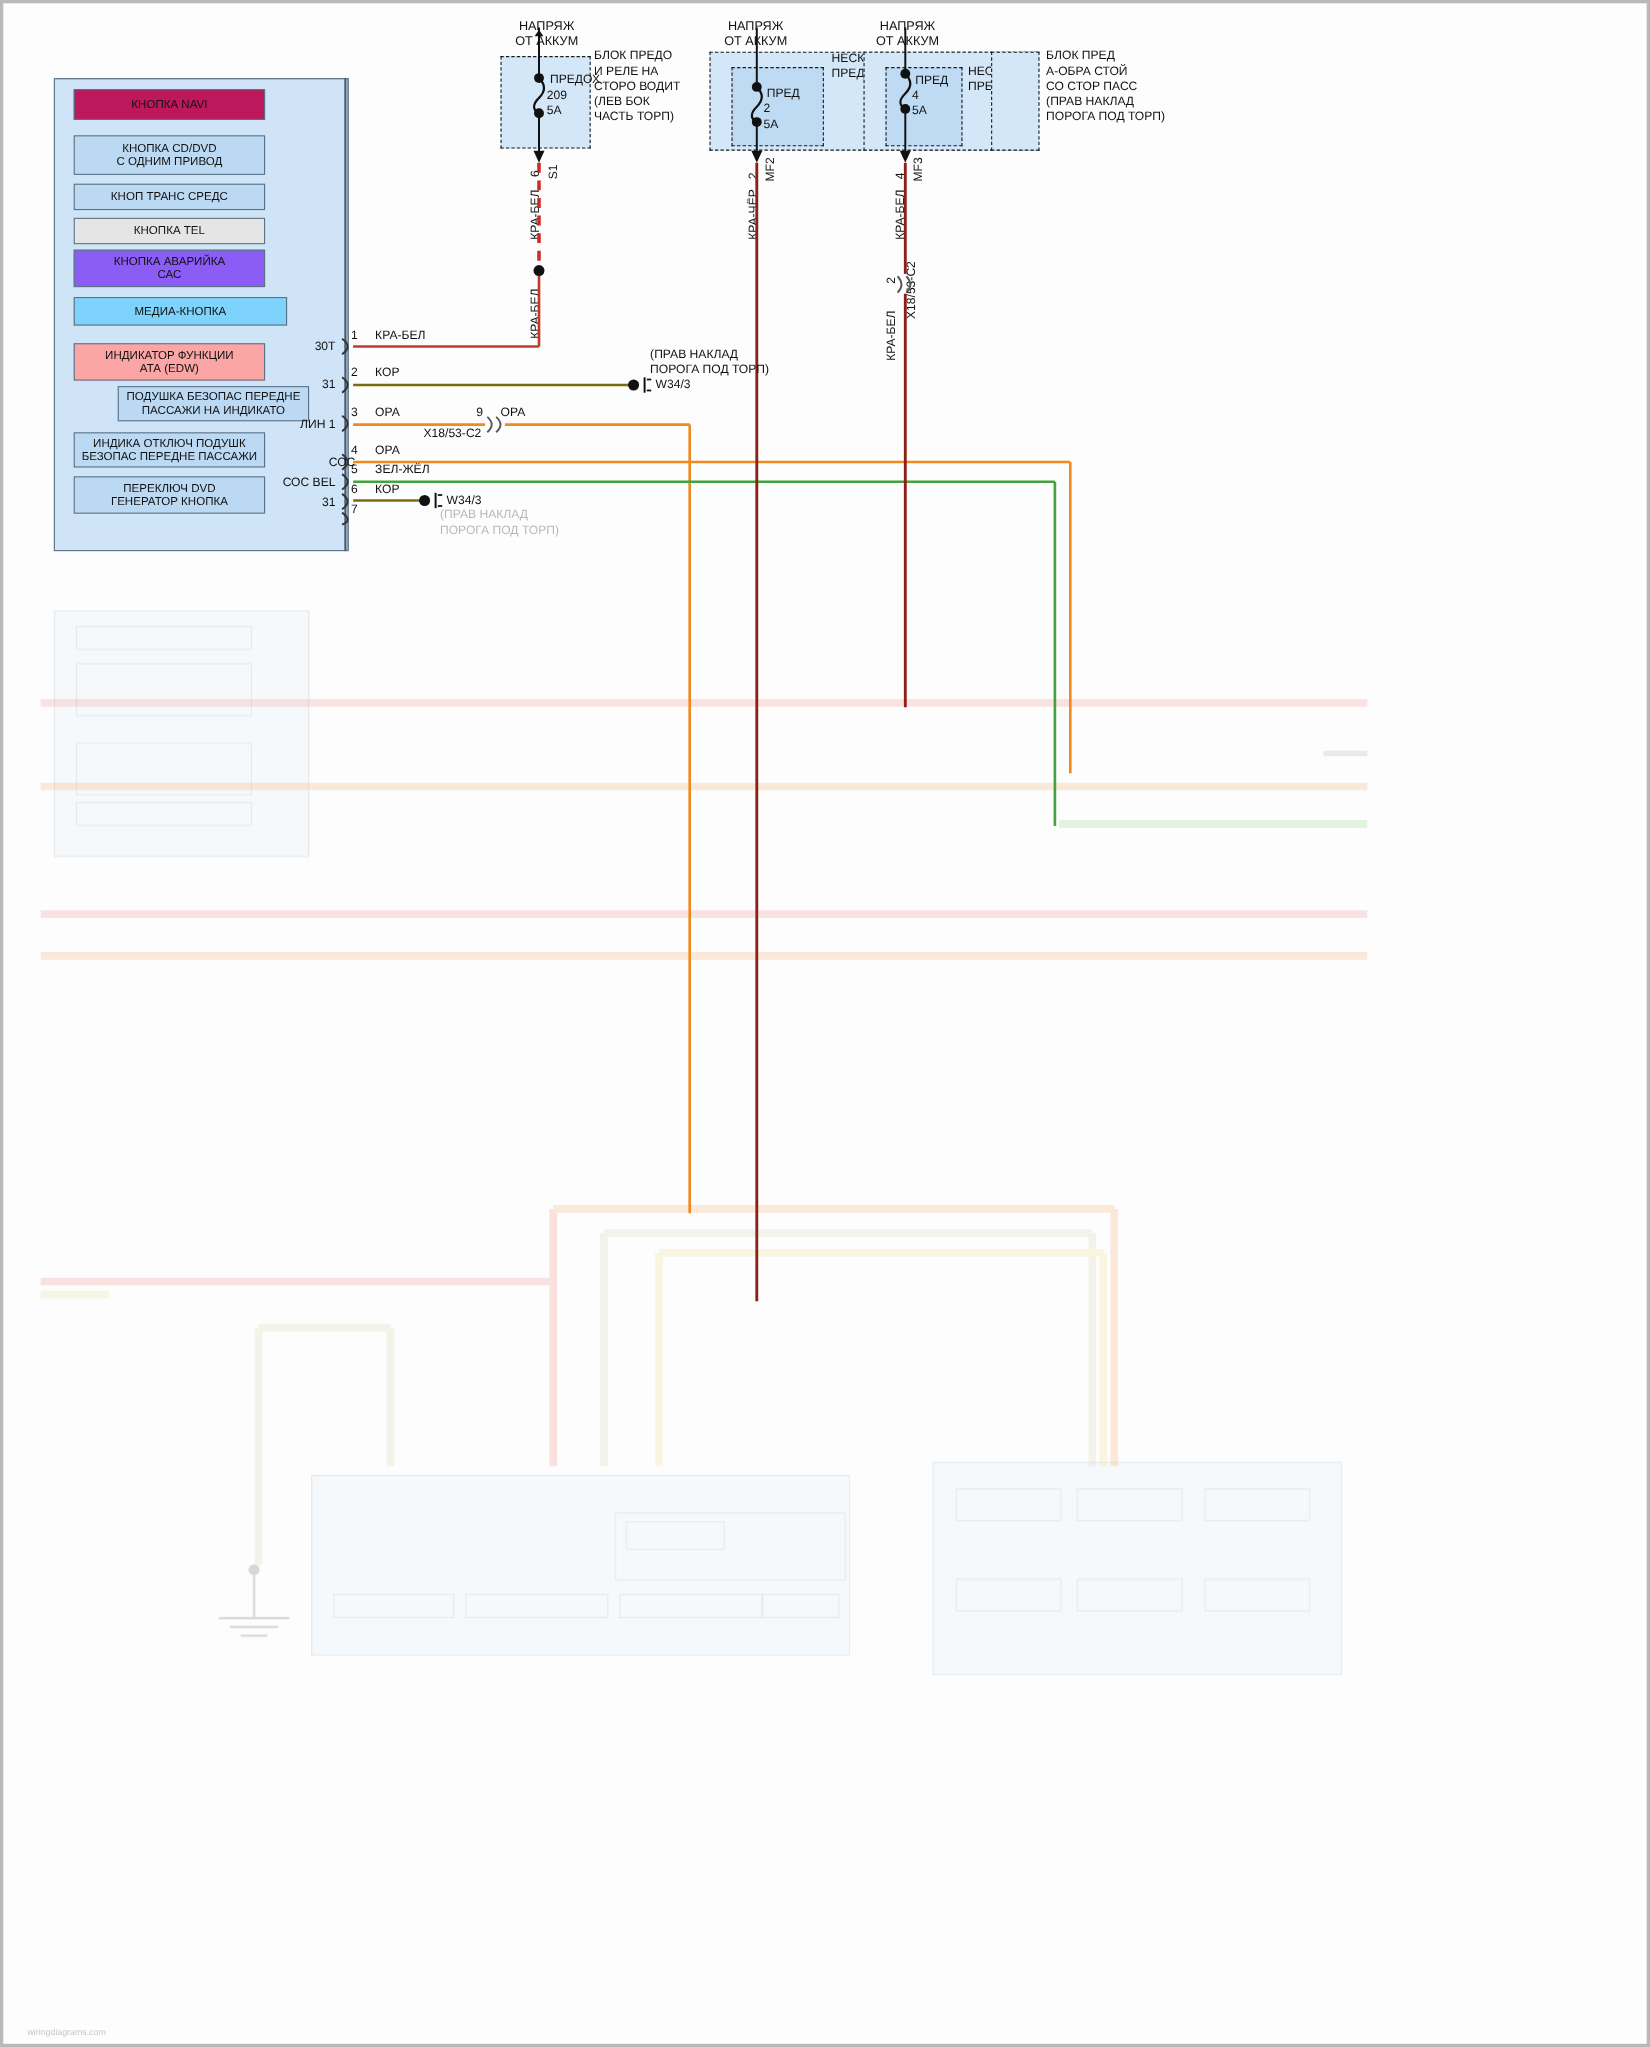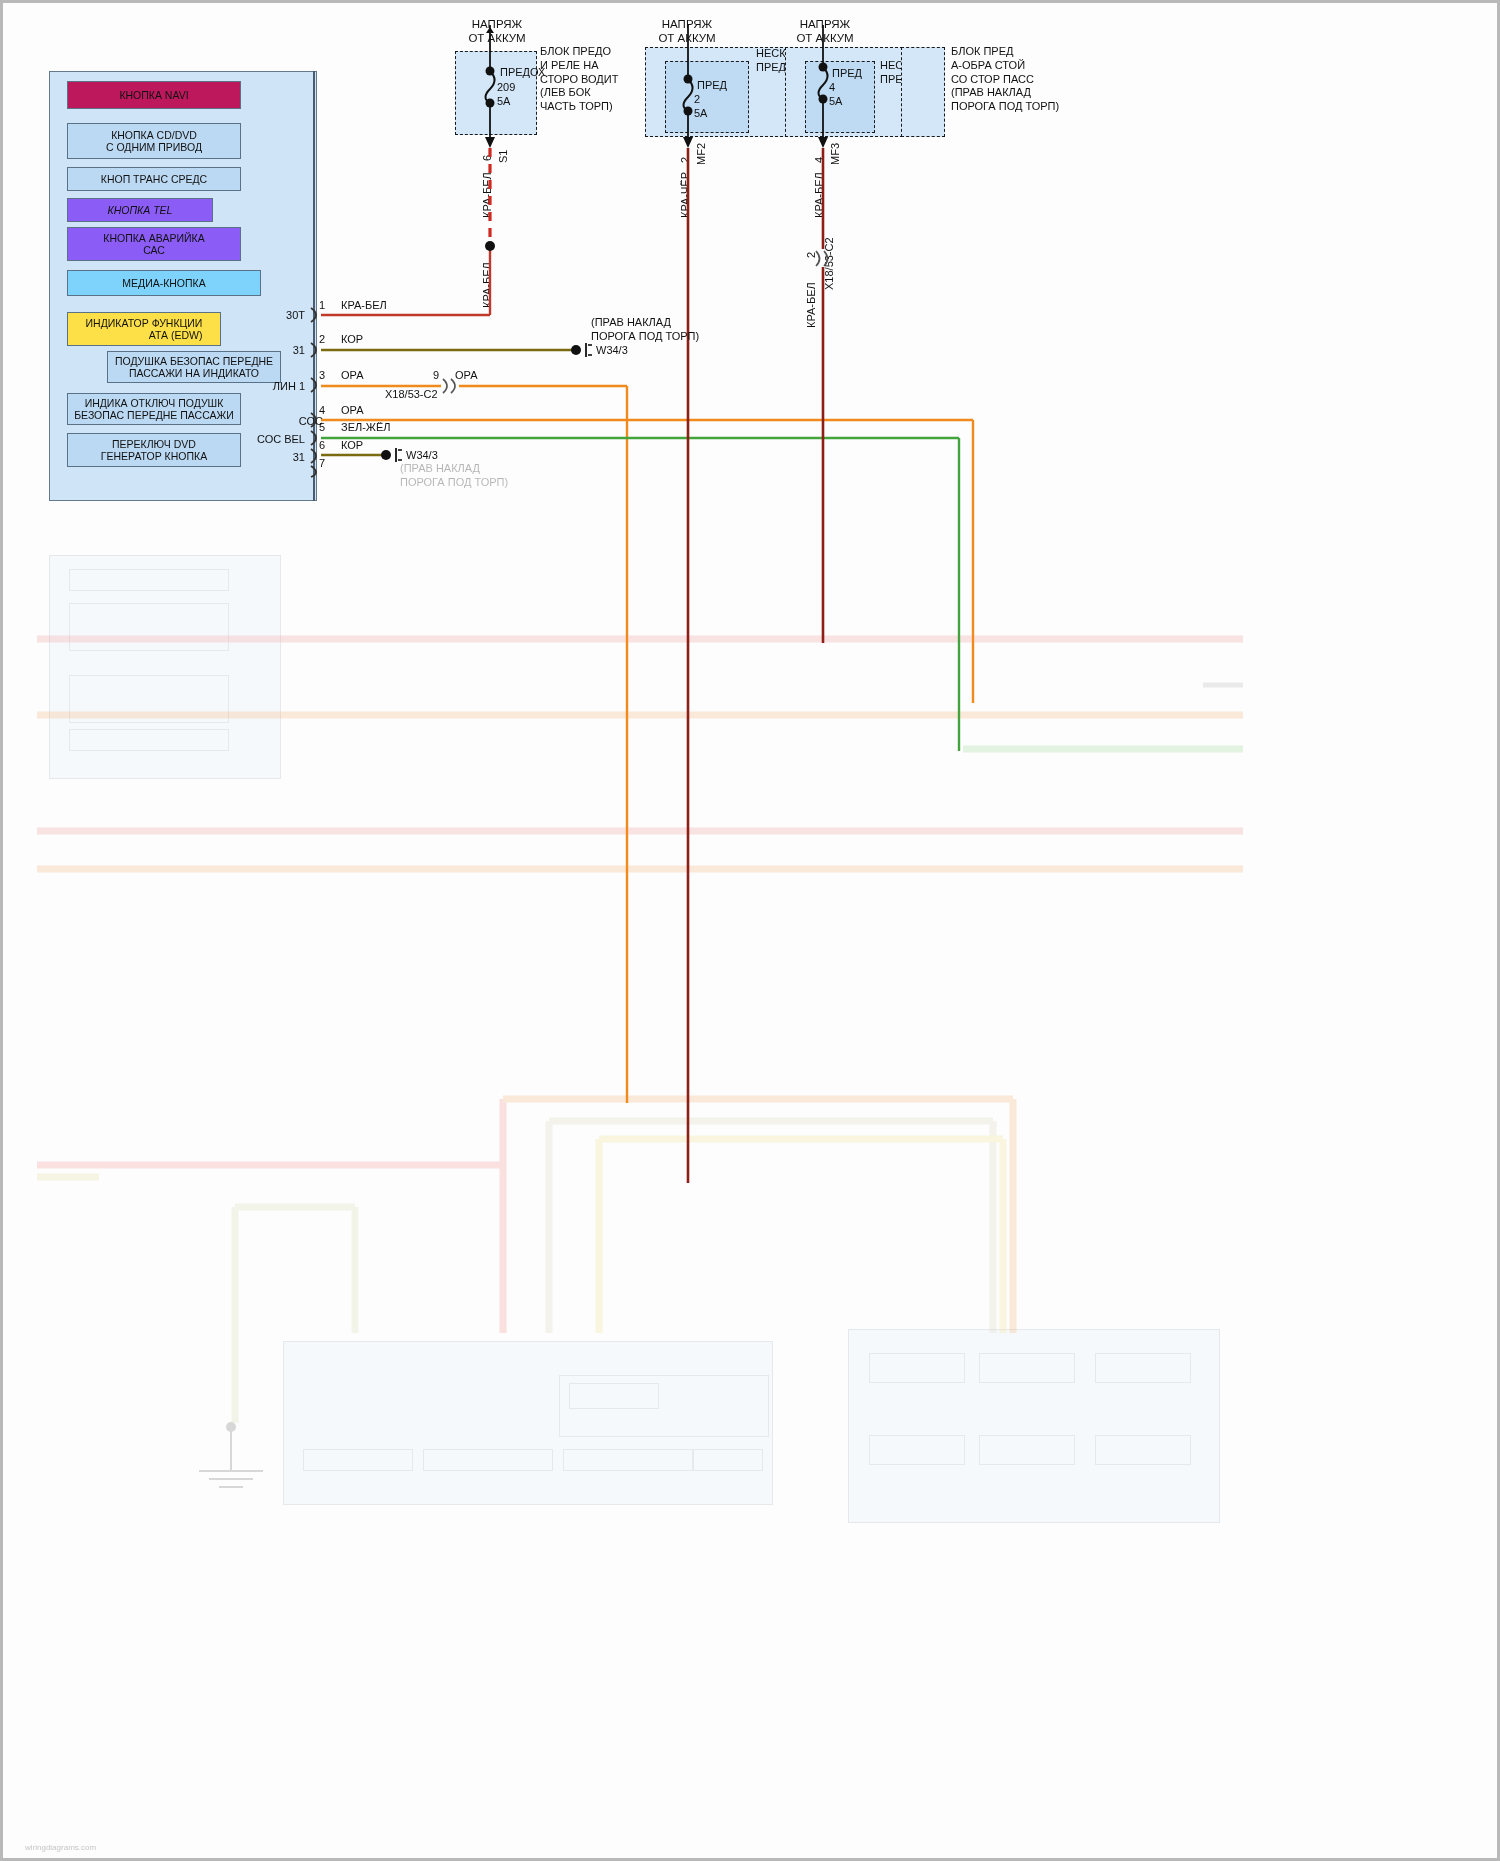--- a/index.html
+++ b/index.html
@@ -135,30 +135,30 @@
   <div id="btns">
       <div class="btn" style="position: absolute; left: 64px; top: 78px; height: 28px; width: 174px; background: #be185d; border: 1.5px solid rgb(90, 114, 135); display: flex; align-items: center; justify-content: center; text-align: center; line-height: 1.15; font-size: 10.5px; color: rgb(17, 17, 17);">
         <span>КНОПКА NAVI</span>
       </div>
       <div class="btn" style="position: absolute; left: 64px; top: 120px; height: 36px; width: 174px; background: rgb(188, 217, 243); border: 1.5px solid rgb(90, 114, 135); display: flex; align-items: center; justify-content: center; text-align: center; line-height: 1.15; font-size: 10.5px; color: rgb(17, 17, 17);">
         <span>КНОПКА CD/DVD<br>С ОДНИМ ПРИВОД</span>
       </div>
       <div class="btn" style="position: absolute; left: 64px; top: 164px; height: 24px; width: 174px; background: rgb(188, 217, 243); border: 1.5px solid rgb(90, 114, 135); display: flex; align-items: center; justify-content: center; text-align: center; line-height: 1.15; font-size: 10.5px; color: rgb(17, 17, 17);">
         <span>КНОП ТРАНС СРЕДС</span>
       </div>
-      <div class="btn" style="position: absolute; left: 64px; top: 195px; height: 24px; width: 146px; background: #8b5cf6; border: 1.5px solid rgb(90, 114, 135); display: flex; align-items: center; justify-content: center; text-align: center; line-height: 1.15; font-size: 10.5px; color: rgb(17, 17, 17); font-style: italic;">
+      <div class="btn" style="position: absolute; left: 64px; top: 195px; height: 24px; width: 174px; background: #e5e5e5; border: 1.5px solid rgb(90, 114, 135); display: flex; align-items: center; justify-content: center; text-align: center; line-height: 1.15; font-size: 10.5px; color: rgb(17, 17, 17);">
         <span>КНОПКА TEL</span>
       </div>
       <div class="btn" style="position: absolute; left: 64px; top: 224px; height: 34px; width: 174px; background: #8b5cf6; border: 1.5px solid rgb(90, 114, 135); display: flex; align-items: center; justify-content: center; text-align: center; line-height: 1.15; font-size: 10.5px; color: rgb(17, 17, 17);">
         <span>КНОПКА АВАРИЙКА<br>САС</span>
       </div>
       <div class="btn" style="position: absolute; left: 64px; top: 267px; height: 26px; width: 194px; background: #7dd3fc; border: 1.5px solid rgb(90, 114, 135); display: flex; align-items: center; justify-content: center; text-align: center; line-height: 1.15; font-size: 10.5px; color: rgb(17, 17, 17);">
         <span>МЕДИА-КНОПКА</span>
       </div>
-      <div class="btn" style="position: absolute; left: 64px; top: 309px; height: 34px; width: 154px; background: #fde047; border: 1.5px solid rgb(90, 114, 135); display: flex; align-items: center; justify-content: center; text-align: right; line-height: 1.15; font-size: 10.5px; color: rgb(17, 17, 17);">
+      <div class="btn" style="position: absolute; left: 64px; top: 309px; height: 34px; width: 174px; background: #fca5a5; border: 1.5px solid rgb(90, 114, 135); display: flex; align-items: center; justify-content: center; text-align: center; line-height: 1.15; font-size: 10.5px; color: rgb(17, 17, 17);">
         <span>ИНДИКАТОР ФУНКЦИИ<br>АТА (EDW)</span>
       </div>
       <div class="btn" style="position: absolute; left: 64px; top: 348px; height: 32px; width: 174px; background: rgb(188, 217, 243); border: 1.5px solid rgb(90, 114, 135); display: flex; align-items: center; justify-content: center; text-align: center; line-height: 1.15; font-size: 10.5px; color: rgb(17, 17, 17); margin-left: 40px;">
         <span>ПОДУШКА БЕЗОПАС ПЕРЕДНЕ<br>ПАССАЖИ НА ИНДИКАТО</span>
       </div>
       <div class="btn" style="position: absolute; left: 64px; top: 390px; height: 32px; width: 174px; background: rgb(188, 217, 243); border: 1.5px solid rgb(90, 114, 135); display: flex; align-items: center; justify-content: center; text-align: center; line-height: 1.15; font-size: 10.5px; color: rgb(17, 17, 17);">
         <span>ИНДИКА ОТКЛЮЧ ПОДУШК<br>БЕЗОПАС ПЕРЕДНЕ ПАССАЖИ</span>
       </div>
       <div class="btn" style="position: absolute; left: 64px; top: 430px; height: 34px; width: 174px; background: rgb(188, 217, 243); border: 1.5px solid rgb(90, 114, 135); display: flex; align-items: center; justify-content: center; text-align: center; line-height: 1.15; font-size: 10.5px; color: rgb(17, 17, 17);">
         <span>ПЕРЕКЛЮЧ DVD<br>ГЕНЕРАТОР КНОПКА</span>

